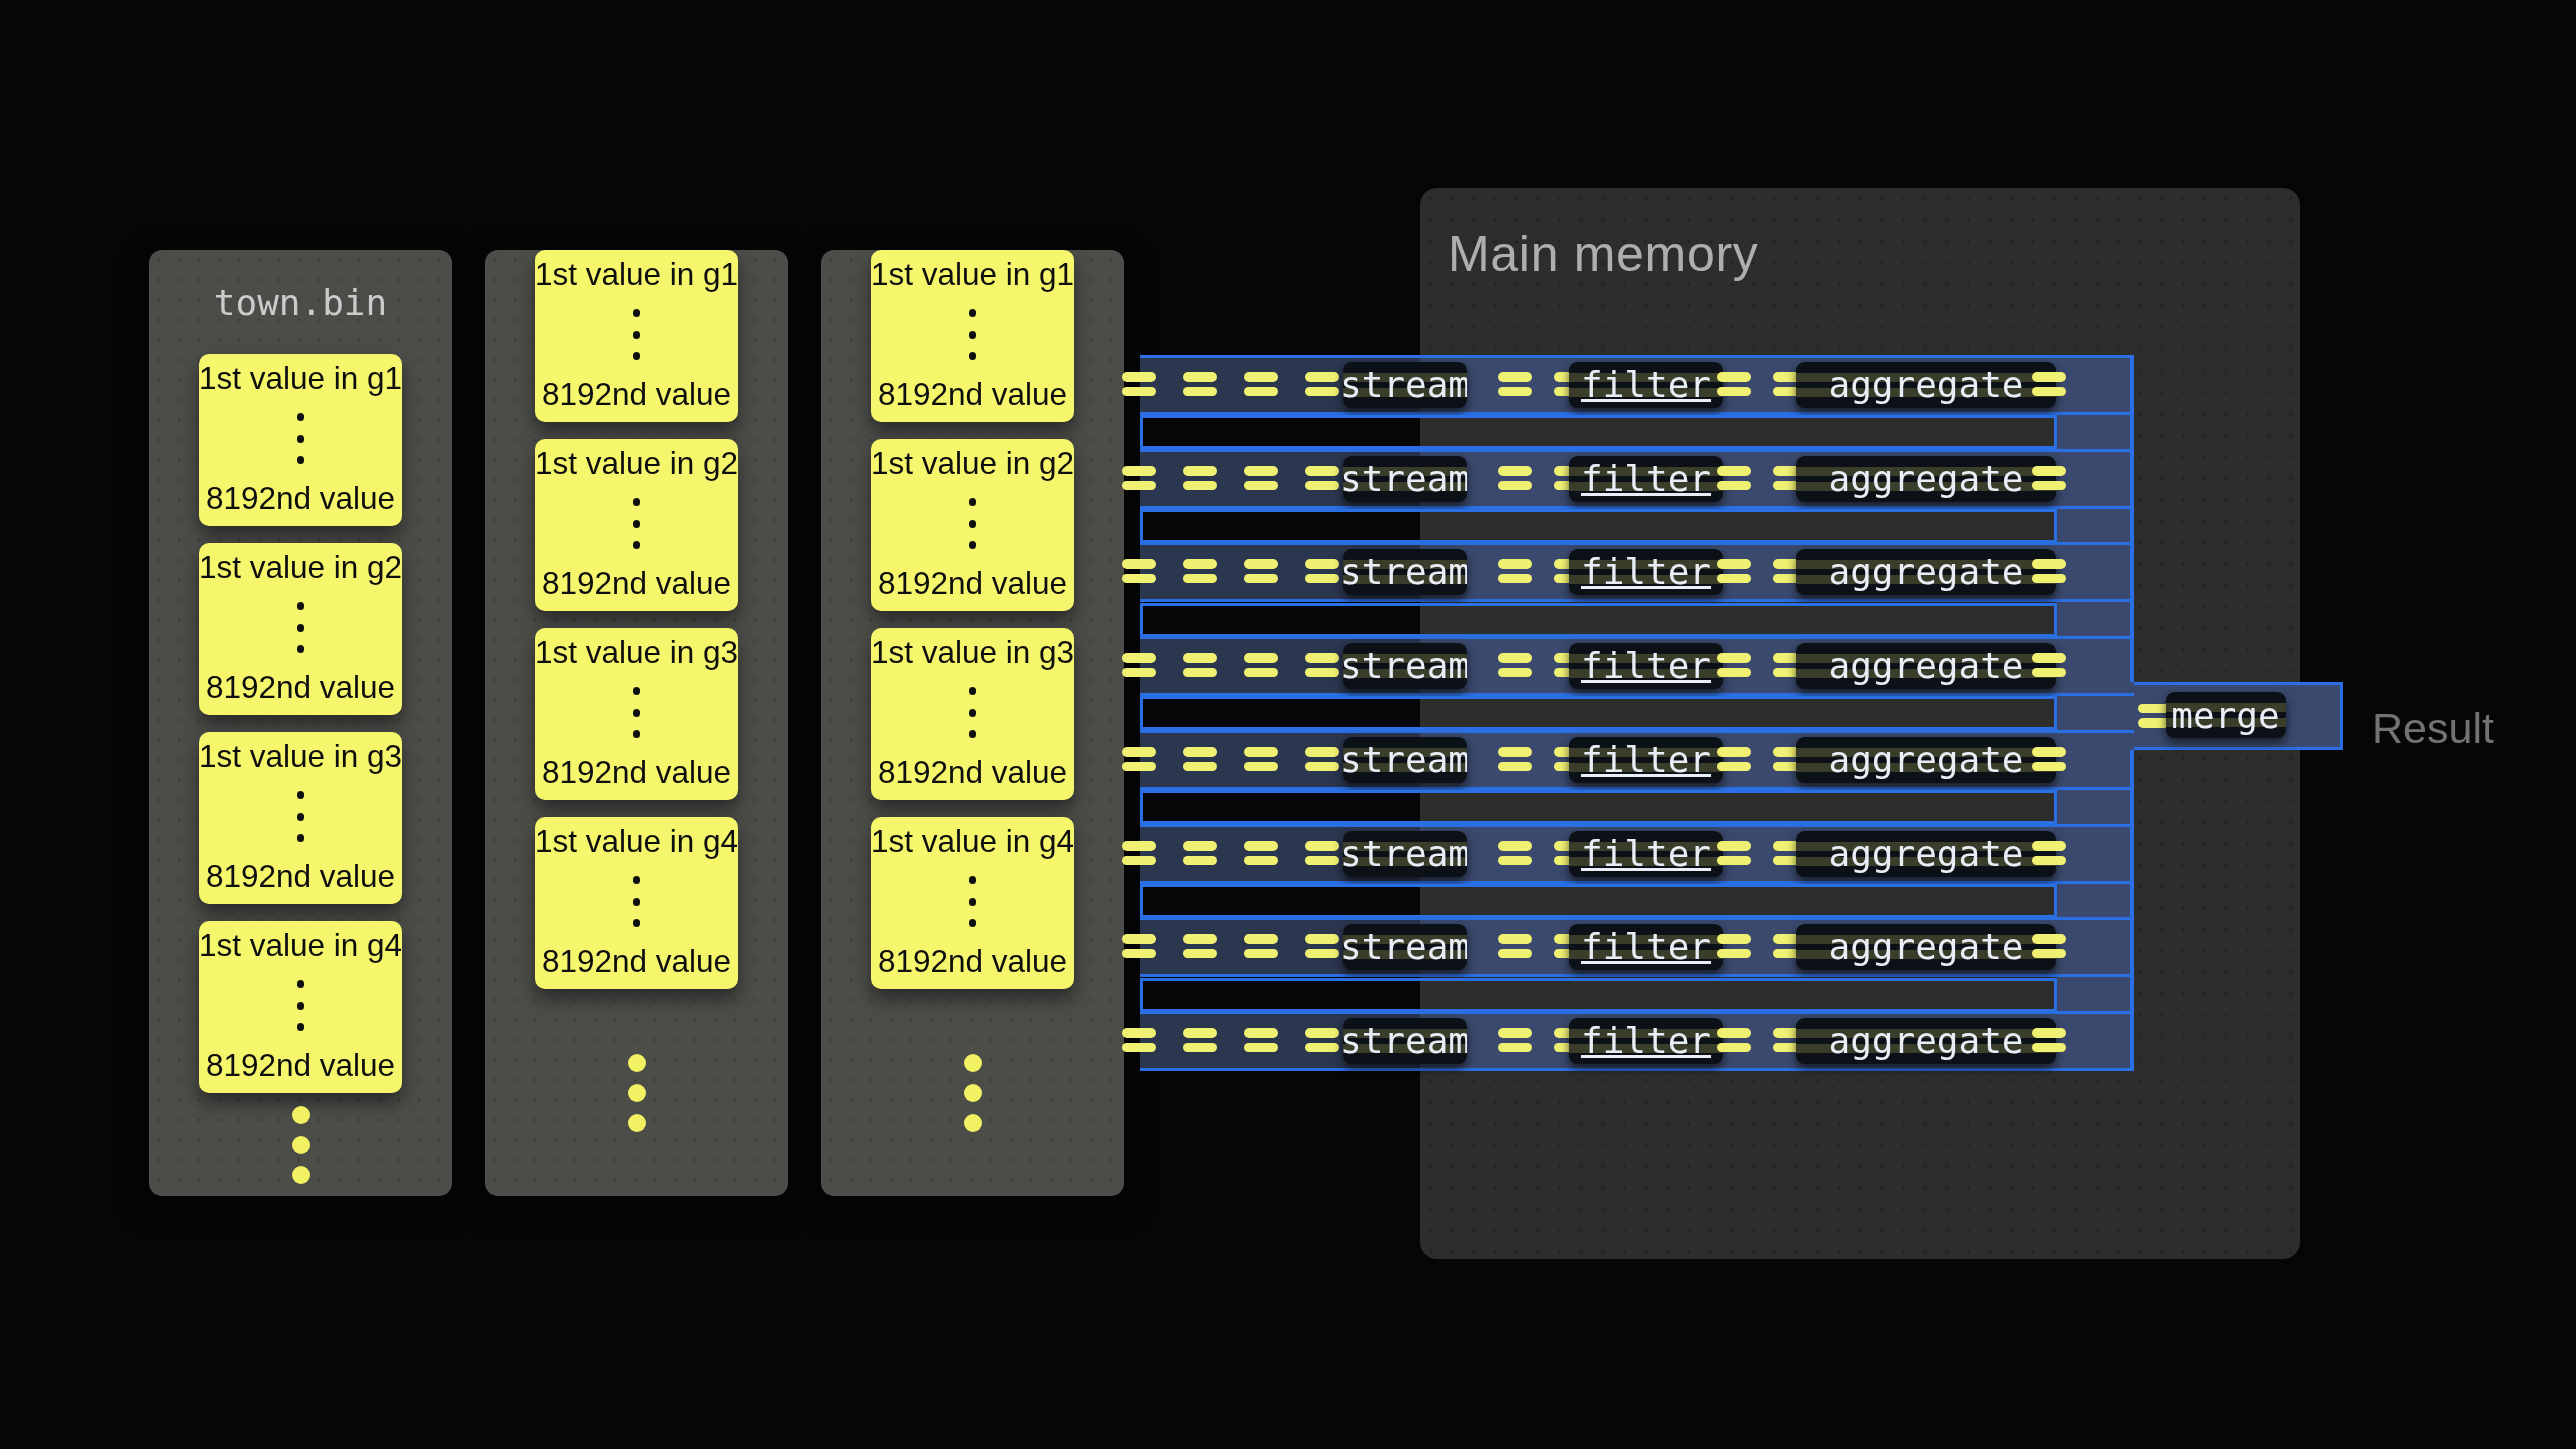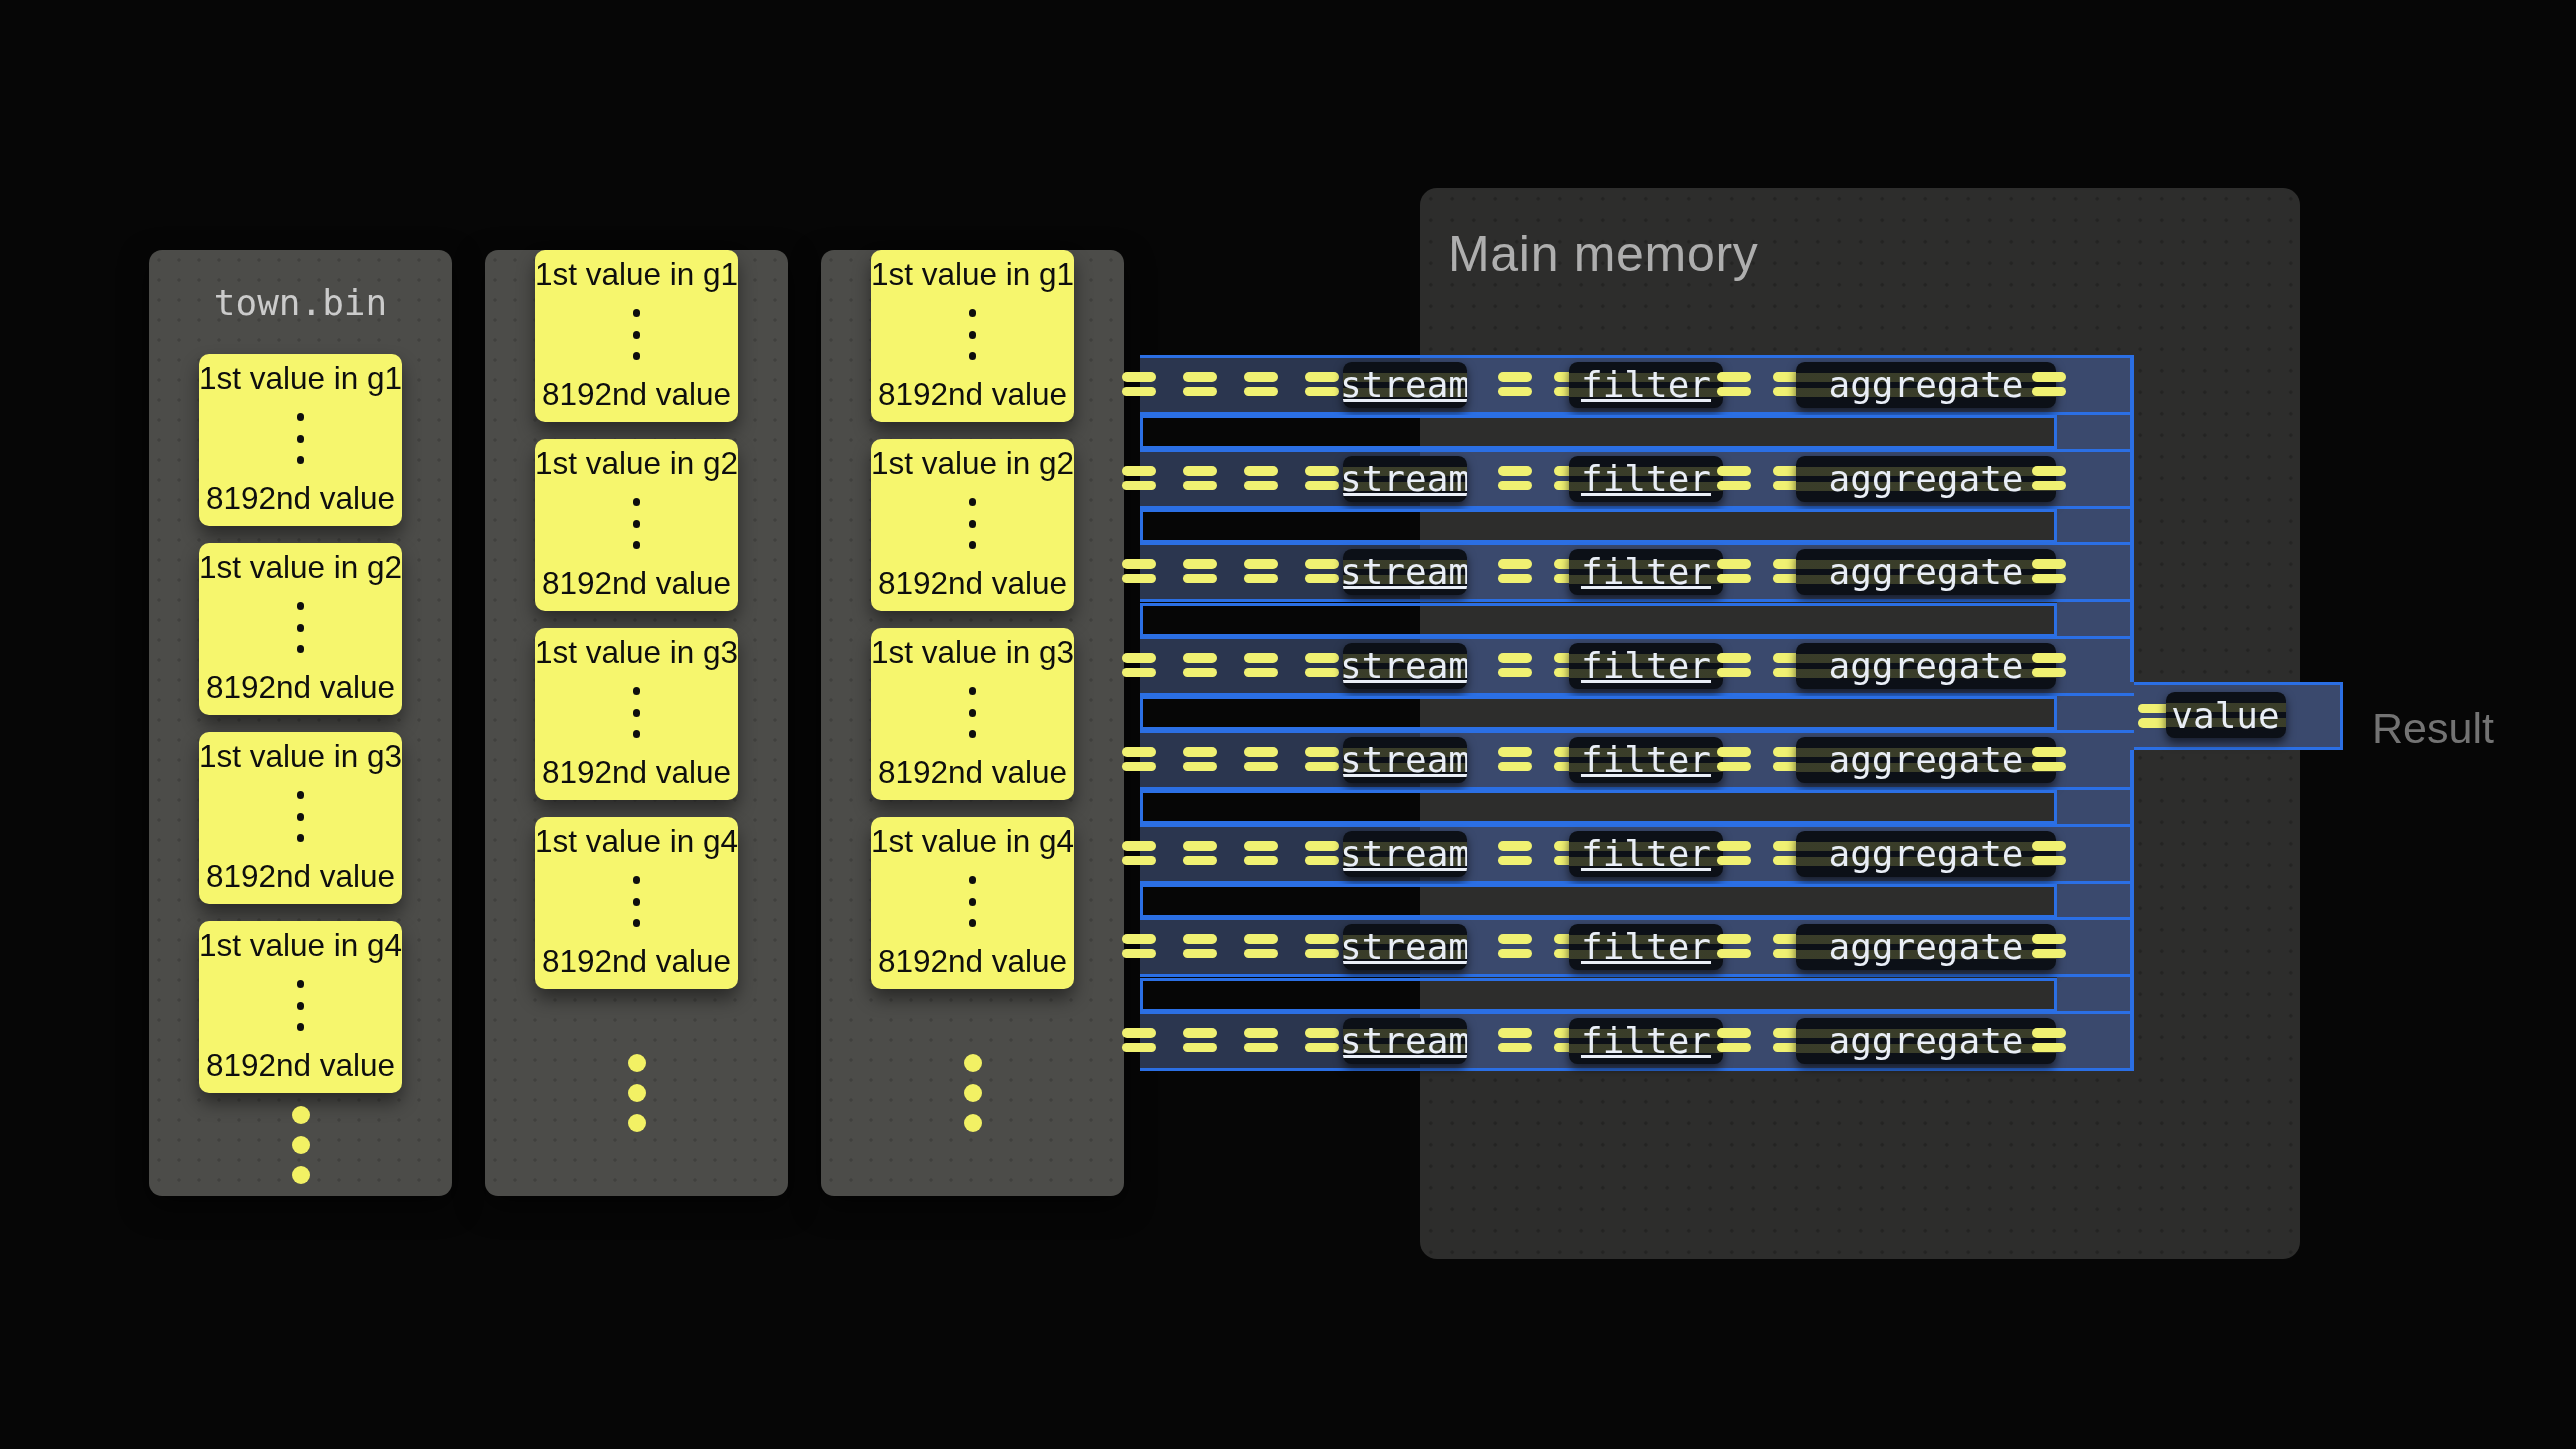--- a/index.html
+++ b/index.html
@@ -56,21 +56,21 @@
     box-shadow:0 4.3px 10px rgba(0,0,0,0.6);overflow:hidden;}
   .pbox::before{content:"";position:absolute;left:0;right:0;top:0;bottom:0;
     background:linear-gradient(to bottom,transparent 0,transparent 10.7px,
       rgba(240,241,114,0.20) 10.7px,rgba(240,241,114,0.20) 20px,
       transparent 20px,transparent 26px,
       rgba(240,241,114,0.20) 26px,rgba(240,241,114,0.20) 35px,
       transparent 35px);}
   .pbox span{position:relative;}
   .m0{left:-18px}.m1{left:43px}.m2{left:104px}.m3{left:165px}
   .m4{left:358px}.m5{left:414px}.m6{left:577px}.m7{left:633px}.m8{left:892px}
-  .box-stream{left:203px;width:124px;text-decoration:underline;}
+  .box-stream{left:203px;width:124px;}
   .box-filter{left:429px;width:154px;text-decoration:underline;}
   .box-aggregate{left:656px;width:260px;}
 
   
   .merge-bar{position:absolute;left:2134px;top:682px;width:209px;height:68px;box-sizing:border-box;
     border-top:3.6px solid #2b6fe4;border-bottom:3.6px solid #2b6fe4;border-right:3.6px solid #2b6fe4;
     background:#3a496d;}
   .merge-bar .mark{top:18.6px;left:4.3px;}
   .merge-bar .pbox{left:31.5px;width:120px;top:7.2px;}
   .result{position:absolute;left:2372px;top:703px;height:50px;display:flex;align-items:center;
@@ -401,20 +401,20 @@
     <div class="mark m8"></div>
   </div>
       </div>
     <div class="spine-border" style="top:0;height:327px"></div>
     <div class="spine-border" style="top:395px;height:321px"></div>
   </div>
 
   <div class="merge-bar">
     <div class="mark"></div>
     <div class="pbox">
-      <span>value</span>
+      <span>merge</span>
     </div>
   </div>
 
   <div class="result">Result</div>
 
 </div>
 
 
 </body></html>

